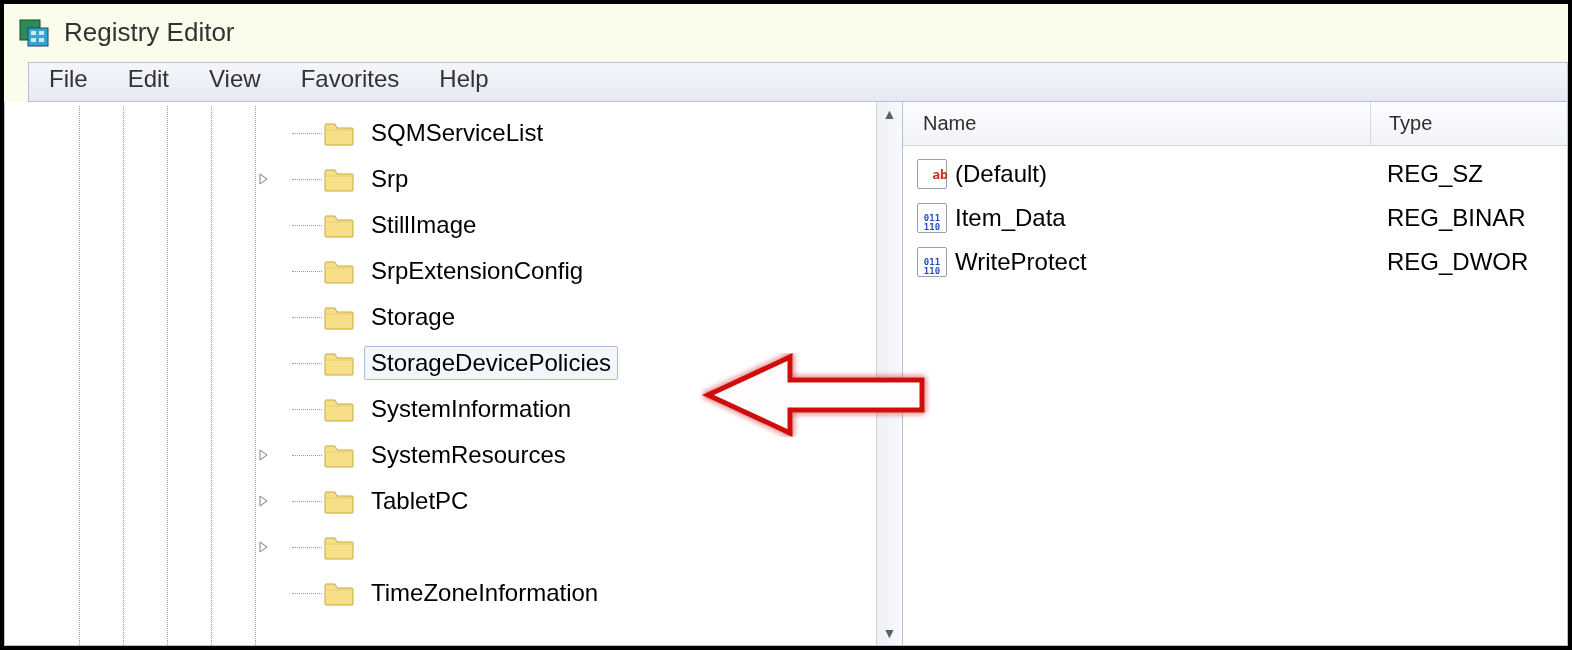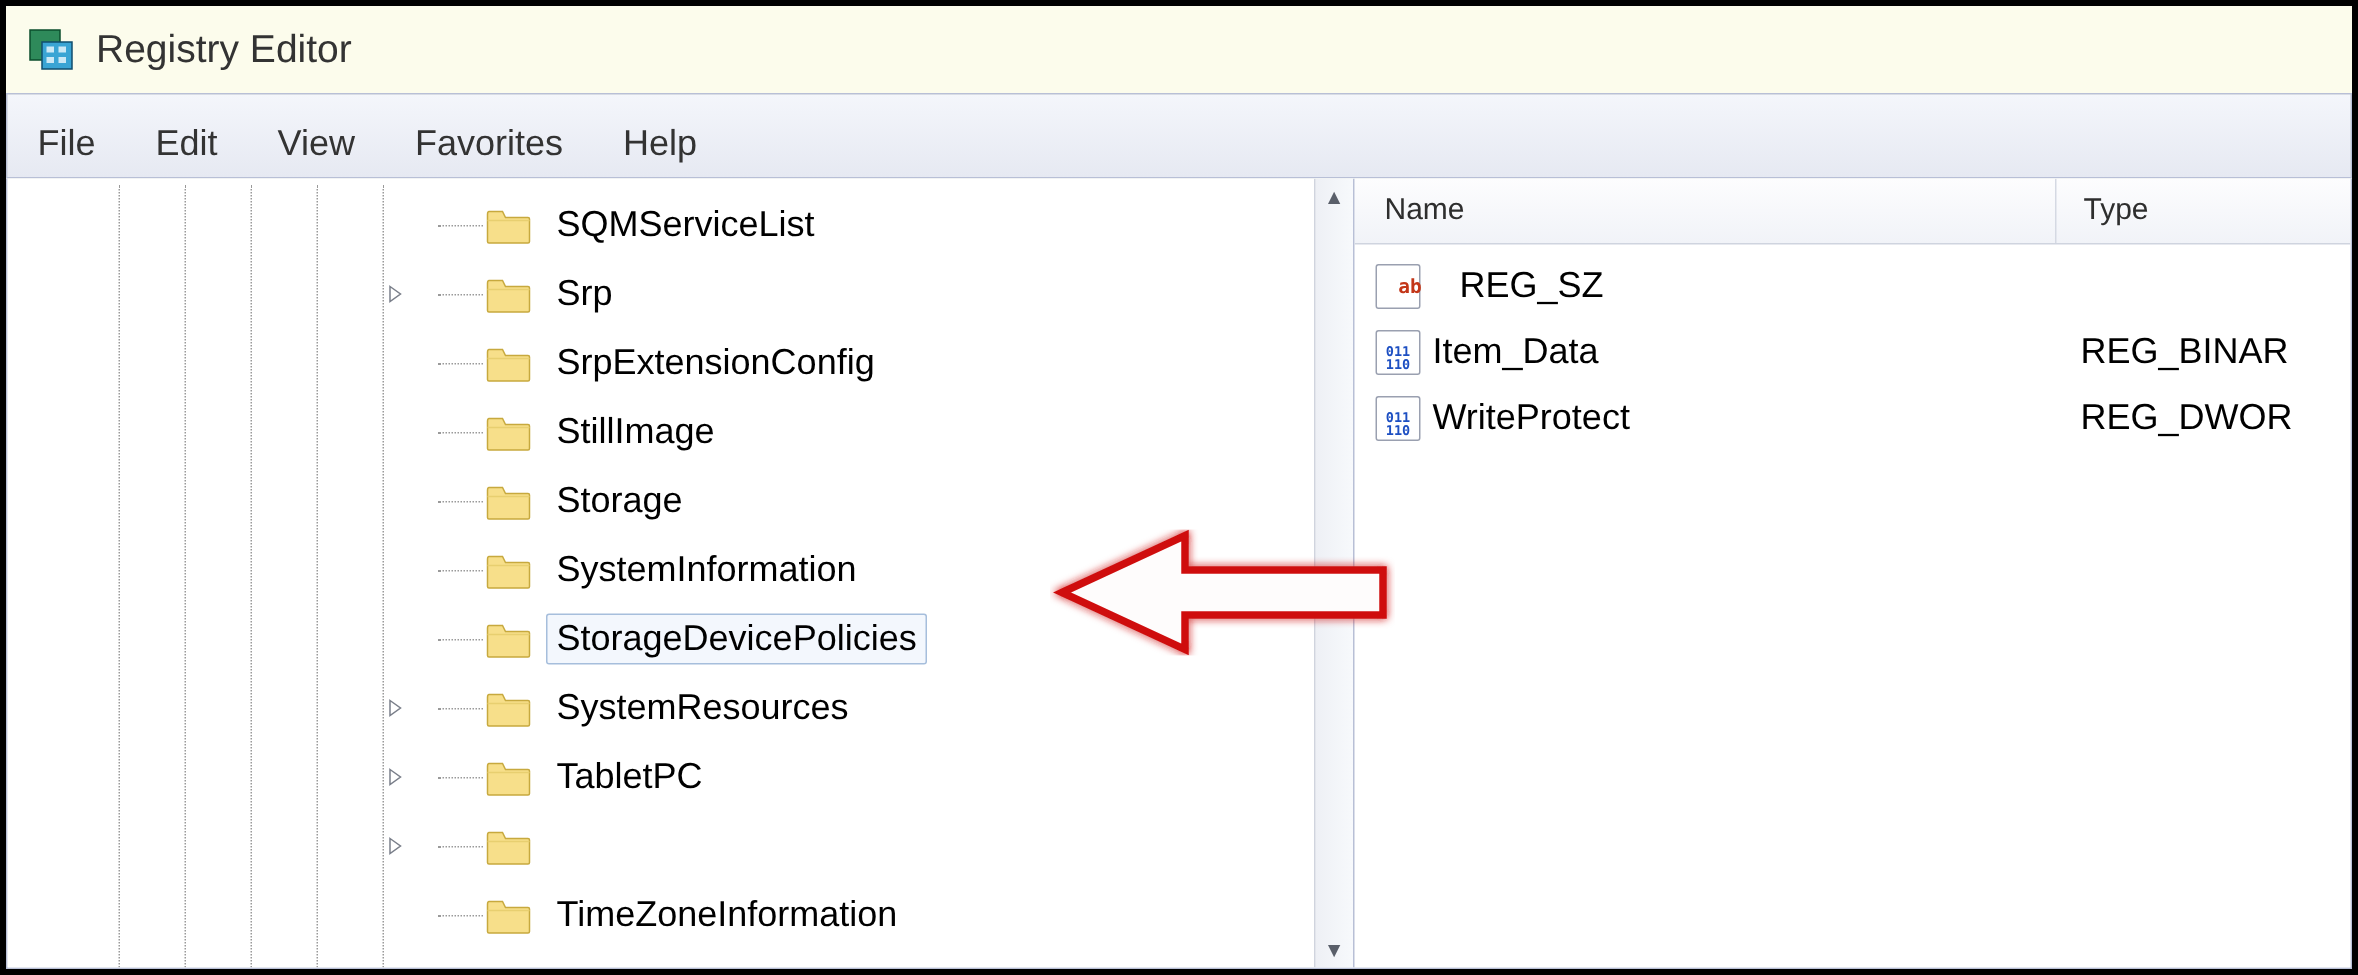--- a/index.html
+++ b/index.html
@@ -37,25 +37,26 @@
   .app-icon {
     width: 32px;
     height: 32px;
   }
 
   
   .menubar {
     display: flex;
     align-items: center;
     gap: 28px;
-    padding: 17px 14px 6px 14px;
+    padding: 0 14px 6px 14px;
     border: 1px solid #b8bfd6;
     background: linear-gradient(#f4f6fb, #e6e9f2);
     font-size: 24px;
     color: #333;
+    margin-left: 24px;
   }
   .menubar .menu-item { padding: 2px 6px; cursor: default; }
 
   
   .main {
     flex: 1;
     display: flex;
     border: 1px solid #b8bfd6;
     border-top: none;
     background: #fff;
@@ -270,57 +271,57 @@
   </svg>
               <span class="node-label">Srp</span>
             </div>
             <div class="tree-row">
               <div class="expander"></div>
               <div class="hconnector"></div>
               <svg class="folder" viewBox="0 0 30 26">
     <path d="M1 6 L1 24 Q1 25 2 25 L28 25 Q29 25 29 24 L29 9 Q29 8 28 8 L13 8 L11 4 L2 4 Q1 4 1 6 Z" fill="#f7df8a" stroke="#c7a93e"></path>
     <path d="M1 10 L29 10" stroke="#e8cf70" stroke-width="1"></path>
   </svg>
+              <span class="node-label">StillImage</span>
+            </div>
+            <div class="tree-row">
+              <div class="expander"></div>
+              <div class="hconnector"></div>
+              <svg class="folder" viewBox="0 0 30 26">
+    <path d="M1 6 L1 24 Q1 25 2 25 L28 25 Q29 25 29 24 L29 9 Q29 8 28 8 L13 8 L11 4 L2 4 Q1 4 1 6 Z" fill="#f7df8a" stroke="#c7a93e"></path>
+    <path d="M1 10 L29 10" stroke="#e8cf70" stroke-width="1"></path>
+  </svg>
               <span class="node-label">SrpExtensionConfig</span>
             </div>
             <div class="tree-row">
               <div class="expander"></div>
               <div class="hconnector"></div>
               <svg class="folder" viewBox="0 0 30 26">
     <path d="M1 6 L1 24 Q1 25 2 25 L28 25 Q29 25 29 24 L29 9 Q29 8 28 8 L13 8 L11 4 L2 4 Q1 4 1 6 Z" fill="#f7df8a" stroke="#c7a93e"></path>
     <path d="M1 10 L29 10" stroke="#e8cf70" stroke-width="1"></path>
   </svg>
-              <span class="node-label">StillImage</span>
-            </div>
-            <div class="tree-row">
-              <div class="expander"></div>
-              <div class="hconnector"></div>
-              <svg class="folder" viewBox="0 0 30 26">
-    <path d="M1 6 L1 24 Q1 25 2 25 L28 25 Q29 25 29 24 L29 9 Q29 8 28 8 L13 8 L11 4 L2 4 Q1 4 1 6 Z" fill="#f7df8a" stroke="#c7a93e"></path>
-    <path d="M1 10 L29 10" stroke="#e8cf70" stroke-width="1"></path>
-  </svg>
               <span class="node-label">Storage</span>
             </div>
             <div class="tree-row">
               <div class="expander"></div>
               <div class="hconnector"></div>
               <svg class="folder" viewBox="0 0 30 26">
     <path d="M1 6 L1 24 Q1 25 2 25 L28 25 Q29 25 29 24 L29 9 Q29 8 28 8 L13 8 L11 4 L2 4 Q1 4 1 6 Z" fill="#f7df8a" stroke="#c7a93e"></path>
     <path d="M1 10 L29 10" stroke="#e8cf70" stroke-width="1"></path>
   </svg>
+              <span class="node-label selected">StorageDevicePolicies</span>
+            </div>
+            <div class="tree-row">
+              <div class="expander"></div>
+              <div class="hconnector"></div>
+              <svg class="folder" viewBox="0 0 30 26">
+    <path d="M1 6 L1 24 Q1 25 2 25 L28 25 Q29 25 29 24 L29 9 Q29 8 28 8 L13 8 L11 4 L2 4 Q1 4 1 6 Z" fill="#f7df8a" stroke="#c7a93e"></path>
+    <path d="M1 10 L29 10" stroke="#e8cf70" stroke-width="1"></path>
+  </svg>
               <span class="node-label">SystemInformation</span>
-            </div>
-            <div class="tree-row">
-              <div class="expander"></div>
-              <div class="hconnector"></div>
-              <svg class="folder" viewBox="0 0 30 26">
-    <path d="M1 6 L1 24 Q1 25 2 25 L28 25 Q29 25 29 24 L29 9 Q29 8 28 8 L13 8 L11 4 L2 4 Q1 4 1 6 Z" fill="#f7df8a" stroke="#c7a93e"></path>
-    <path d="M1 10 L29 10" stroke="#e8cf70" stroke-width="1"></path>
-  </svg>
-              <span class="node-label selected">StorageDevicePolicies</span>
             </div>
             <div class="tree-row">
               <div class="expander">
     <svg width="12" height="12" viewBox="0 0 12 12">
       <path d="M2 1 L9 6 L2 11 Z" fill="#fff" stroke="#7a7f8a"></path>
     </svg>
   </div>
               <div class="hconnector"></div>
               <svg class="folder" viewBox="0 0 30 26">
     <path d="M1 6 L1 24 Q1 25 2 25 L28 25 Q29 25 29 24 L29 9 Q29 8 28 8 L13 8 L11 4 L2 4 Q1 4 1 6 Z" fill="#f7df8a" stroke="#c7a93e"></path>
@@ -371,20 +372,21 @@
     </div>
 
     <div class="right-pane">
       <div class="list-header">
         <div class="col-name">Name</div>
         <div class="col-type">Type</div>
       </div>
       <div class="list-body" id="list-body">
           <div class="list-row">
             <div class="val-icon string">ab</div>
+            <div class="val-name">(Default)</div>
             <div class="val-type">REG_SZ</div>
           </div>
           <div class="list-row">
             <div class="val-icon binary">
               <span style="font-size:9px;line-height:9px;">011<br>110</span>
             </div>
             <div class="val-name">Item_Data</div>
             <div class="val-type">REG_BINAR</div>
           </div>
           <div class="list-row">

